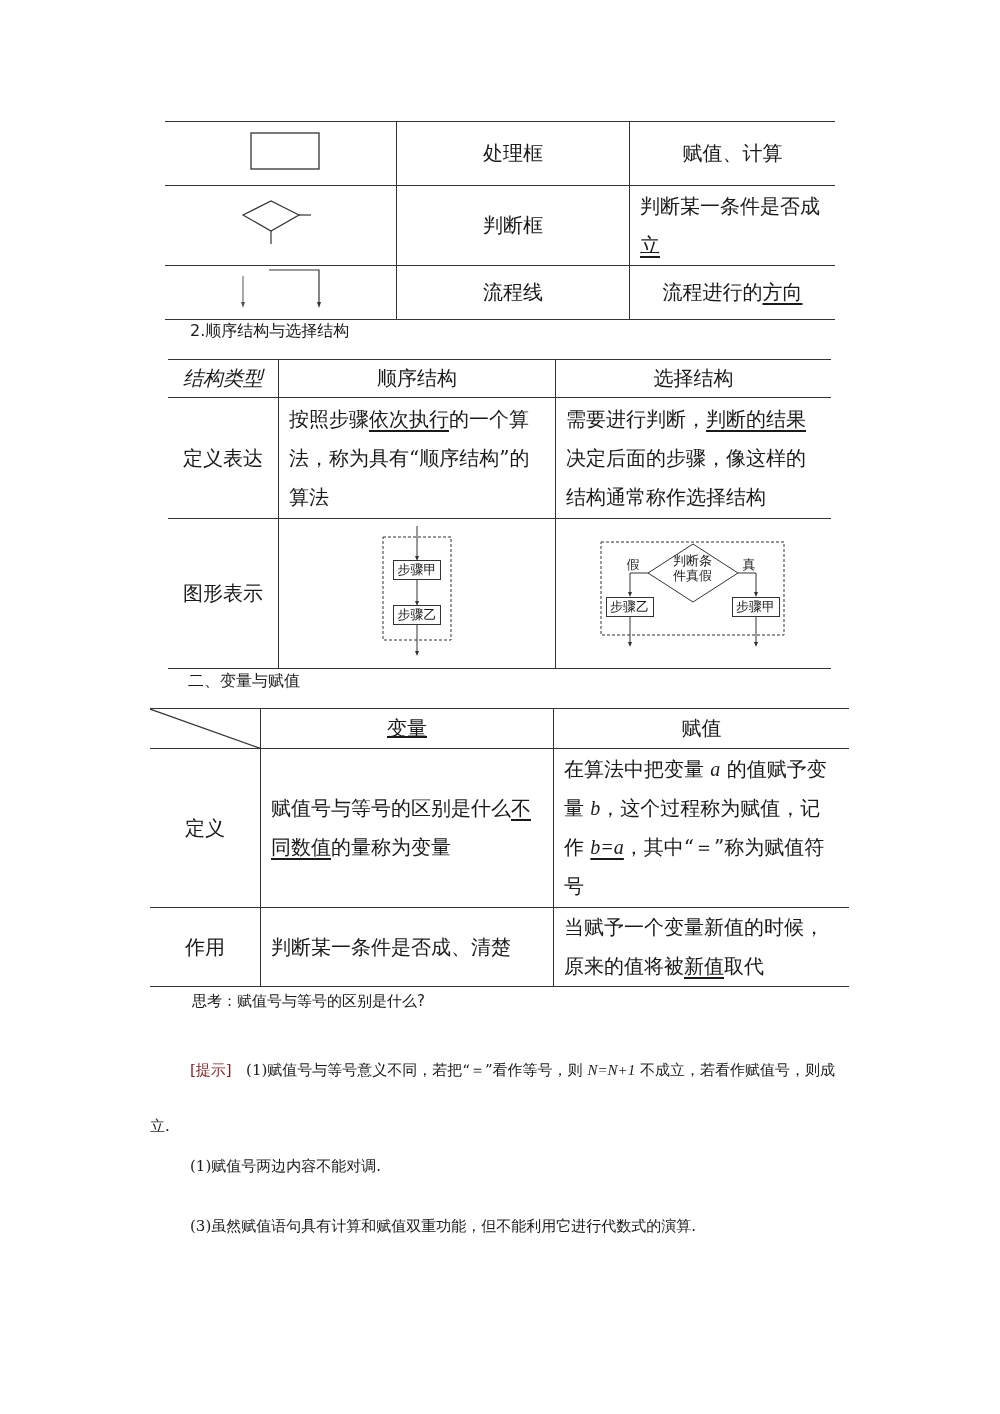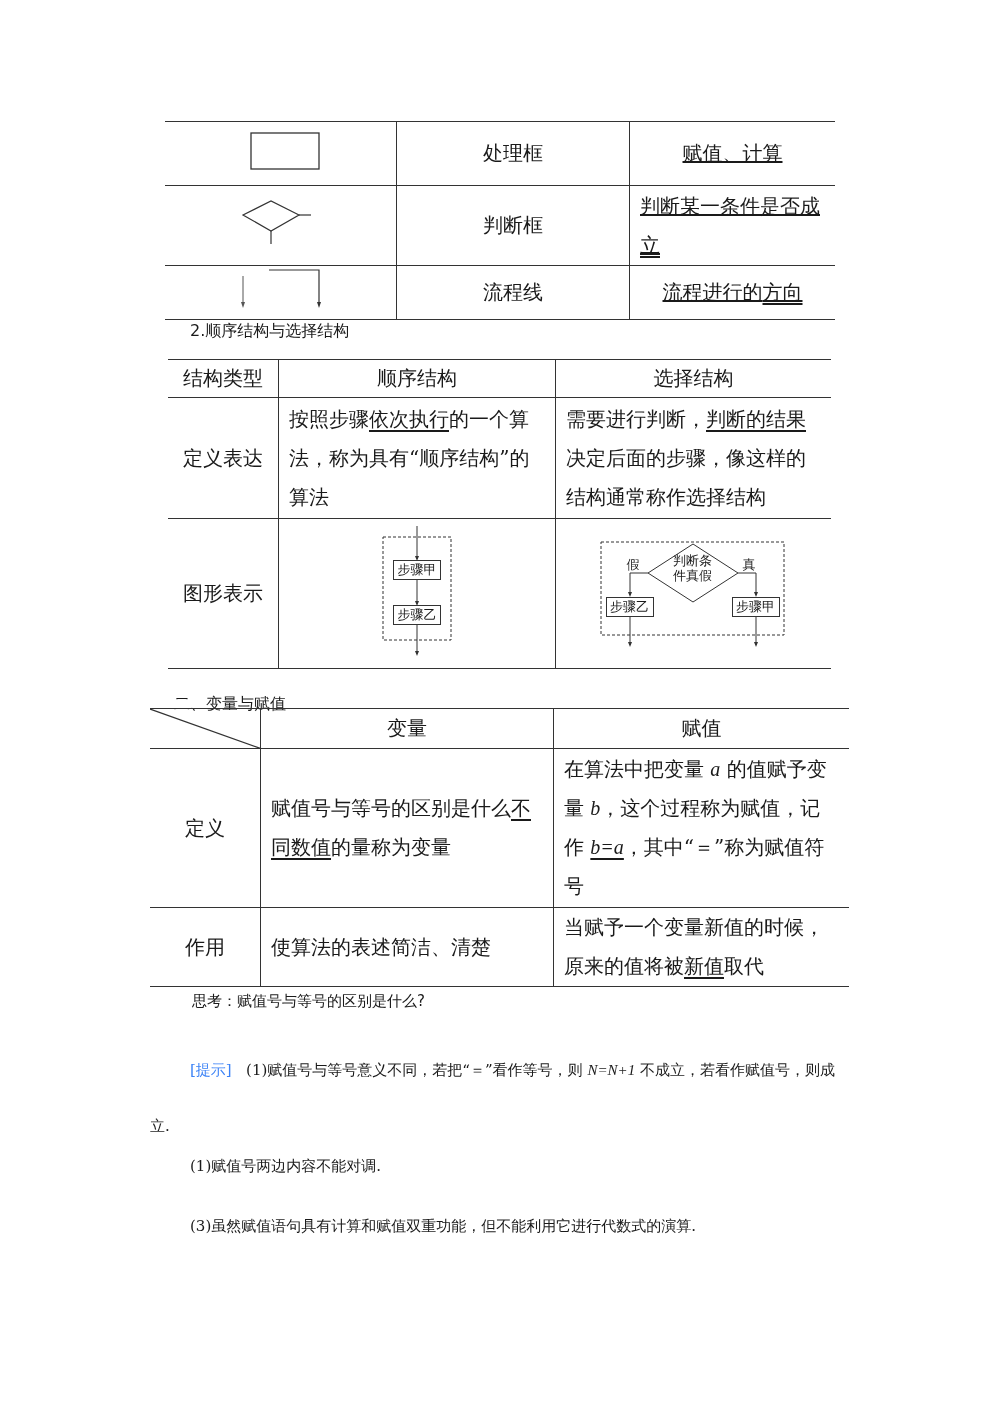--- a/index.html
+++ b/index.html
@@ -1,29 +1,29 @@
 <!DOCTYPE html>
 <html><head>
 <meta charset="utf-8">
 <style>
   html, body { margin: 0; padding: 0; background: #ffffff; }
   body { width: 1000px; height: 1414px; position: relative; font-family: "DejaVu Serif", "Liberation Serif", serif; color: #1a1a1a; }
   .abs { position: absolute; }
   table { border-collapse: collapse; position: absolute; }
   td { border-left: 1.5px solid #333; border-right: 1.5px solid #333; border-top: 1.5px solid #333; border-bottom: 1.5px solid #333; font-size: 20px; padding: 0; vertical-align: middle; }
   .t1 td:first-child { border-left: none; }
-  .t1 td:last-child { border-right: none; text-decoration: underline; }
+  .t1 td:last-child { border-right: none; }
   .t2 td:first-child, .t3 td:first-child { border-left: none; }
   .t2 td:last-child, .t3 td:last-child { border-right: none; }
   .center { text-align: center; }
   .cell-text { line-height: 39px; padding: 0 10px; text-align: left; }
   u { text-decoration: underline; text-underline-offset: 4px; }
   .section-title { font-family: "DejaVu Sans", "Liberation Sans", sans-serif; font-size: 16px; }
   .para { font-size: 15px; line-height: 28px; }
-  .hint { color: #3b82f6; }
+  .hint { color: #7f1d1d; }
   i.math { font-family: "Liberation Serif", serif; font-style: italic; }
   .small-fc { font-size: 13px; }
 </style>
 </head>
 <body>
 
 <table class="t1" style="left:165px; top:121px; width:670px;">
   <tbody>
       <tr style="height:64px;">
     <td style="width:231px;" class="center">
@@ -61,21 +61,21 @@
     <td class="center"><span>流程进行的</span><u>方向</u></td>
   </tr>
 </tbody>
   </table>
 
 <div class="abs section-title" style="left:190px; top:321px;">2.顺序结构与选择结构</div>
 
 <table class="t2" style="left:168px; top:359px; width:663px;">
   <tbody>
       <tr style="height:38px;">
-    <td style="width:110px;" class="center">结构类型</td>
+    <td style="width:110px;font-style:italic;" class="center">结构类型</td>
     <td style="width:276px;" class="center">顺序结构</td>
     <td class="center">选择结构</td>
   </tr>
   <tr style="height:121px;">
     <td class="center">定义表达</td>
     <td class="cell-text"><span>按照步骤</span><u>依次执行</u><span>的一个算法，称为具有“顺序结构”的算法</span></td>
     <td class="cell-text"><span>需要进行判断，</span><u>判断的结果</u><span>决定后面的步骤，像这样的结构通常称作选择结构</span></td>
   </tr>
   <tr style="height:150px;">
     <td class="center">图形表示</td>
@@ -115,41 +115,41 @@
         <div class="small-fc" style="position:absolute; left:38px; top:27px;">假</div>
         <div class="small-fc" style="position:absolute; left:154px; top:27px;">真</div>
         <div class="small-fc" style="position:absolute; left:17px; top:68px; width:46px; height:18px; line-height:18px; border:1px solid #333; background:#fff;">步骤乙</div>
         <div class="small-fc" style="position:absolute; left:143px; top:68px; width:46px; height:18px; line-height:18px; border:1px solid #333; background:#fff;">步骤甲</div>
       </div>
     </td>
   </tr>
 </tbody>
   </table>
 
-<div class="abs section-title" style="left:174px; top:671px;margin-top:23px;">二、变量与赋值</div>
+<div class="abs section-title" style="left:188px; top:671px;">二、变量与赋值</div>
 
 <table class="t3" style="left:150px; top:708px; width:699px;">
   <tbody>
       <tr style="height:40px;">
     <td style="width:110px; position:relative;">
       <svg width="112" height="40" style="position:absolute; left:0; top:0;">
             <line x1="0" y1="0" x2="112" y2="40" stroke="#333" stroke-width="1.2"></line>
           </svg>
     </td>
-    <td style="width:292px;" class="center">变量</td>
+    <td style="width:292px;text-decoration:underline;" class="center">变量</td>
     <td class="center">赋值</td>
   </tr>
   <tr style="height:159px;">
     <td class="center">定义</td>
     <td class="cell-text"><span>赋值号与等号的区别是什么</span><u>不同数值</u><span>的量称为变量</span></td>
     <td class="cell-text"><span>在算法中把变量 </span><i class="math">a</i><span> 的值赋予变量 </span><i class="math">b</i><span>，这个过程称为赋值，记作 </span><u><i class="math">b=a</i></u><span>，其中“＝”称为赋值符号</span></td>
   </tr>
   <tr style="height:78px;">
     <td class="center">作用</td>
-    <td class="cell-text">使算法的表述简洁、清楚</td>
+    <td class="cell-text">判断某一条件是否成、清楚</td>
     <td class="cell-text"><span>当赋予一个变量新值的时候，原来的值将被</span><u>新值</u><span>取代</span></td>
   </tr>
 </tbody>
   </table>
 
 <div class="abs para" style="left:192px; top:987px; font-family:'DejaVu Sans','Liberation Sans',sans-serif;">思考：赋值号与等号的区别是什么?</div>
 
 <div class="abs para" style="left:150px; top:1042px; width:700px; line-height:56px; text-indent:40px;">
   <span class="hint">[提示]</span>&nbsp;&nbsp;&nbsp;<span>(1)赋值号与等号意义不同，若把“＝”看作等号，则 </span><i class="math">N=N+1</i><span> 不成立，若看作赋值号，则成立.</span>
 </div>

